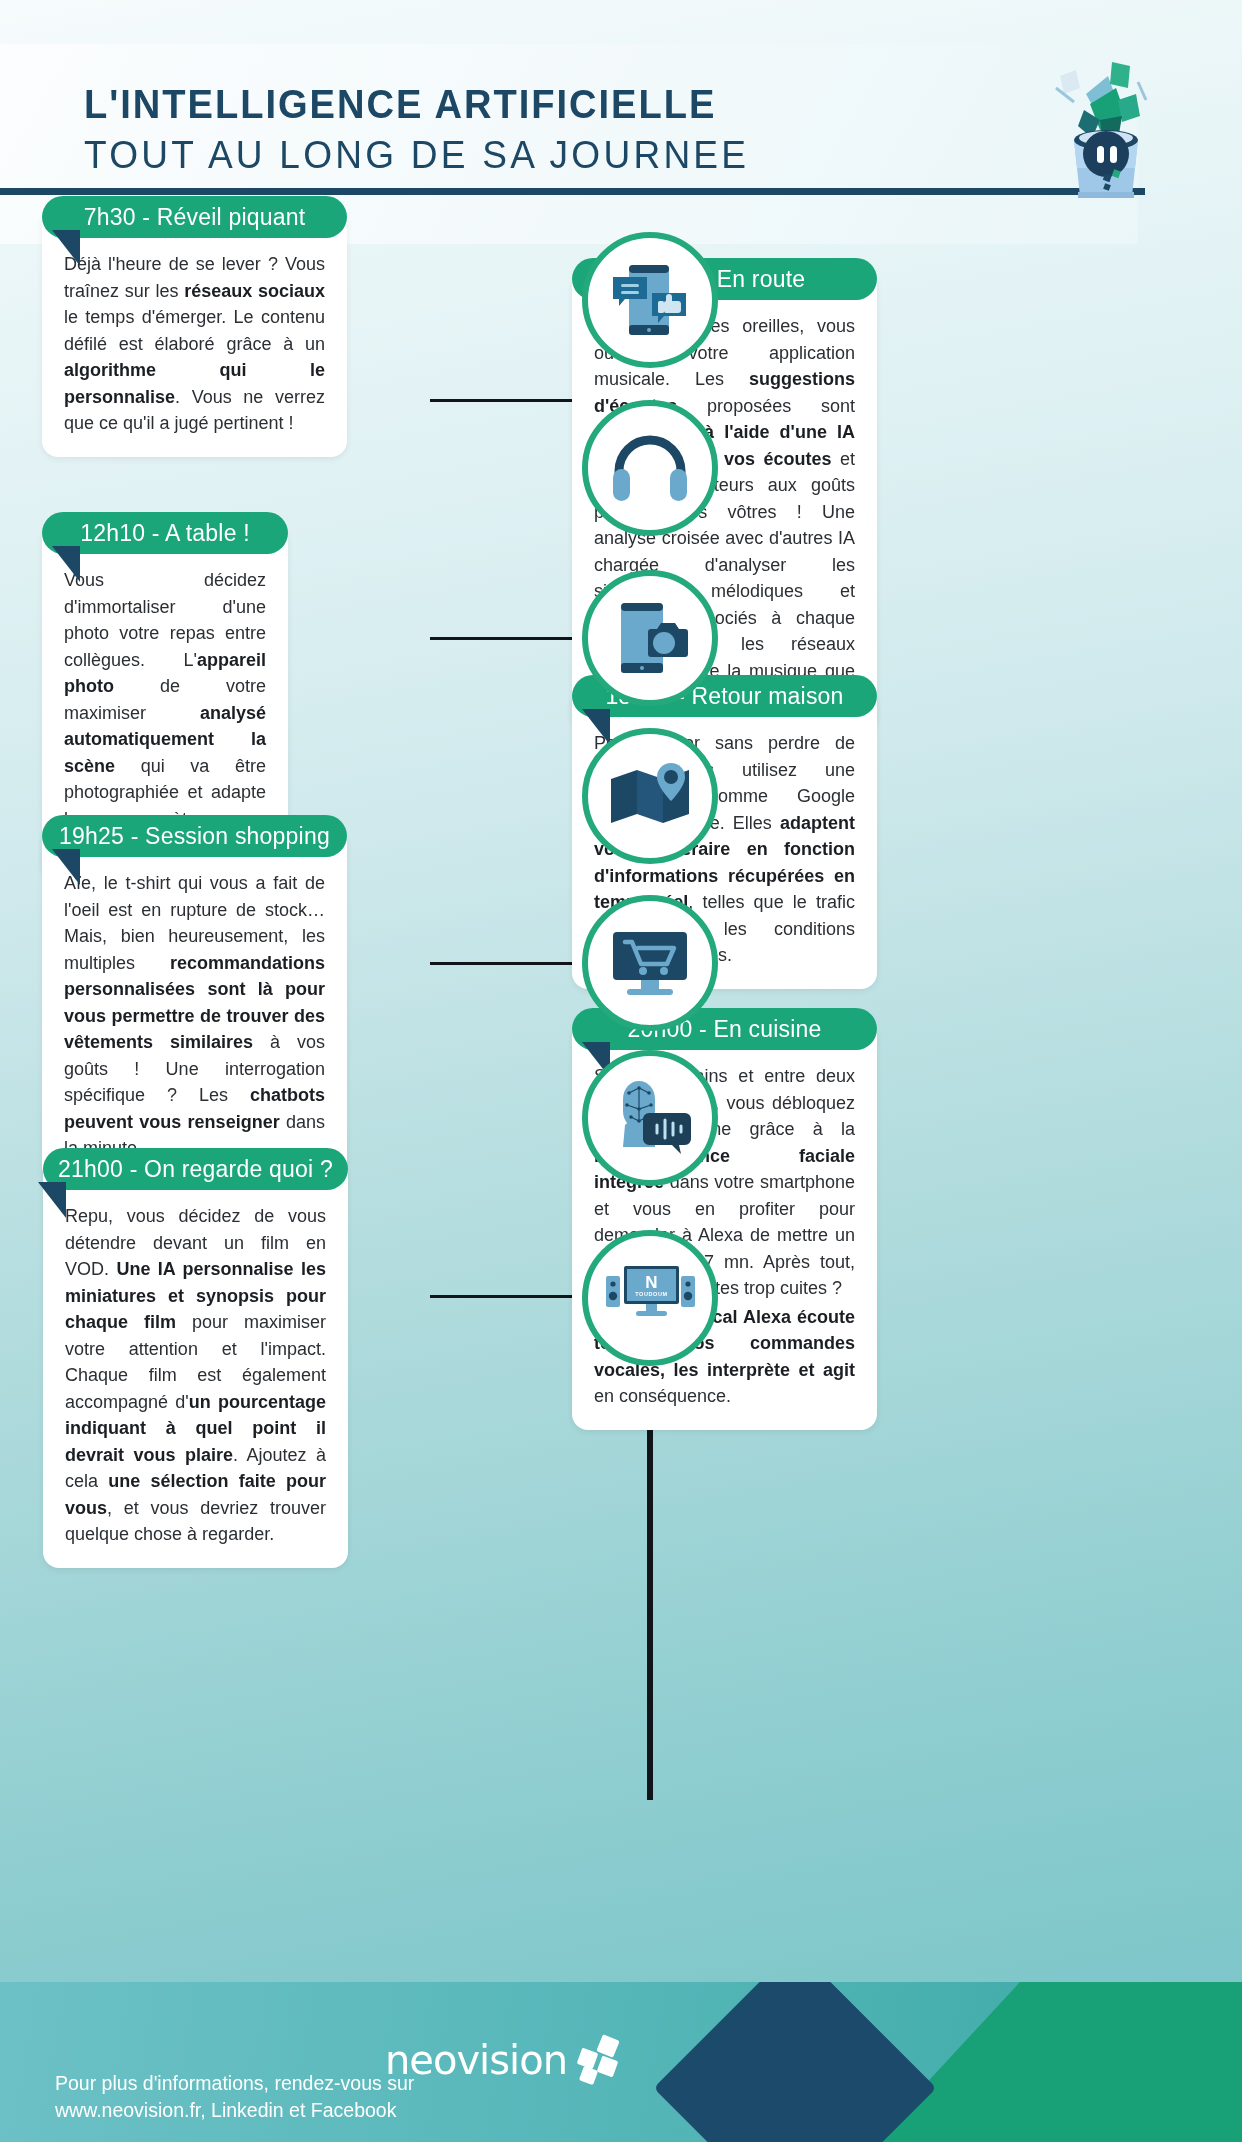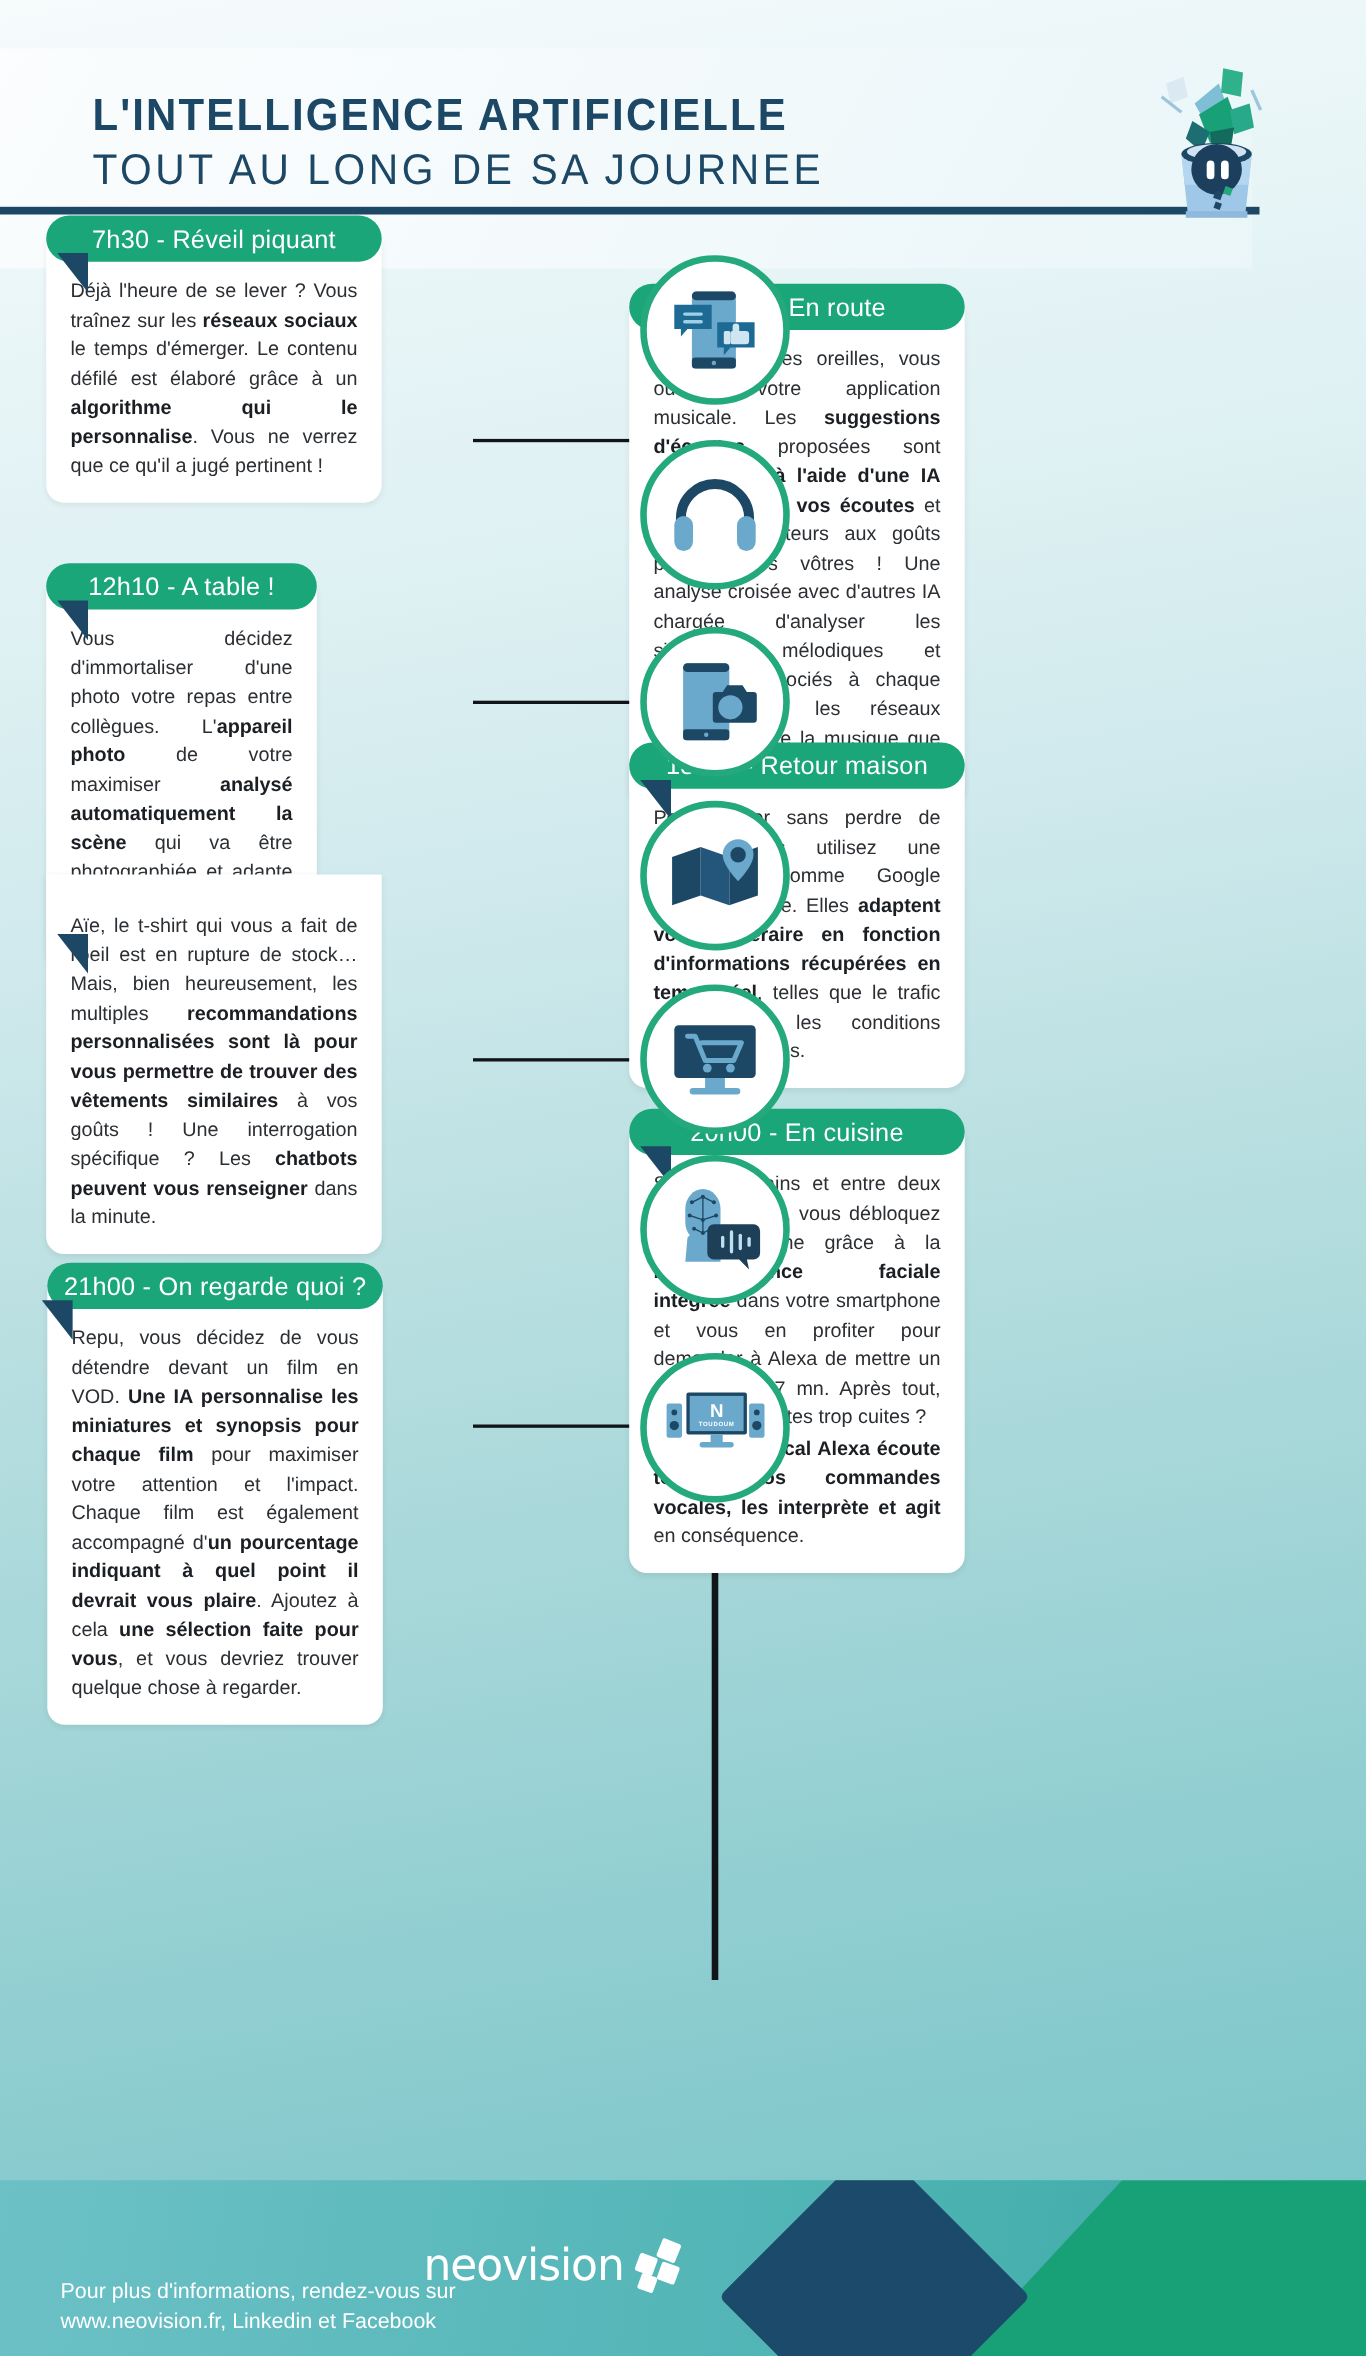--- a/index.html
+++ b/index.html
@@ -364,20 +364,21 @@
 
 <div class="card right" style="left:572px; top:675px; width:305px;">
   <div class="card-head">18h00 - Retour maison</div>
   <div class="tail tail-left"></div>
   <div class="card-body">
       <p><span>Pour rentrer sans perdre de temps, vous utilisez une application comme Google Maps ou Waze. Elles </span><b>adaptent votre itinéraire en fonction d'informations récupérées en temps réel</b><span>, telles que le trafic ou encore les conditions météorologiques.</span></p>
     </div>
 </div>
 
 <div class="card left" style="left:42px; top:815px; width:305px;">
+  <div class="card-head">19h25 - Session shopping</div>
   <div class="tail tail-left"></div>
   <div class="card-body">
       <p><span>Aïe, le t-shirt qui vous a fait de l'oeil est en rupture de stock… Mais, bien heureusement, les multiples </span><b>recommandations personnalisées sont là pour vous permettre de trouver des vêtements similaires</b><span> à vos goûts ! Une interrogation spécifique ? Les </span><b>chatbots peuvent vous renseigner</b><span> dans la minute.</span></p>
     </div>
 </div>
 
 <div class="card right" style="left:572px; top:1008px; width:305px;">
   <div class="card-head">20h00 - En cuisine</div>
   <div class="tail tail-left"></div>
   <div class="card-body">

